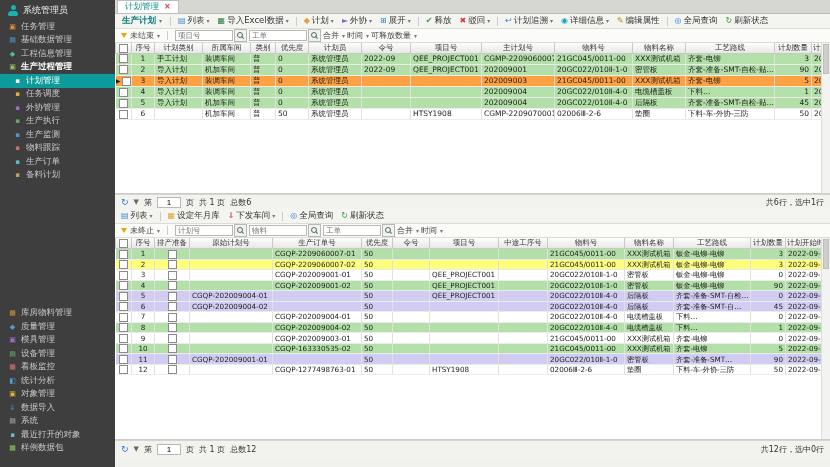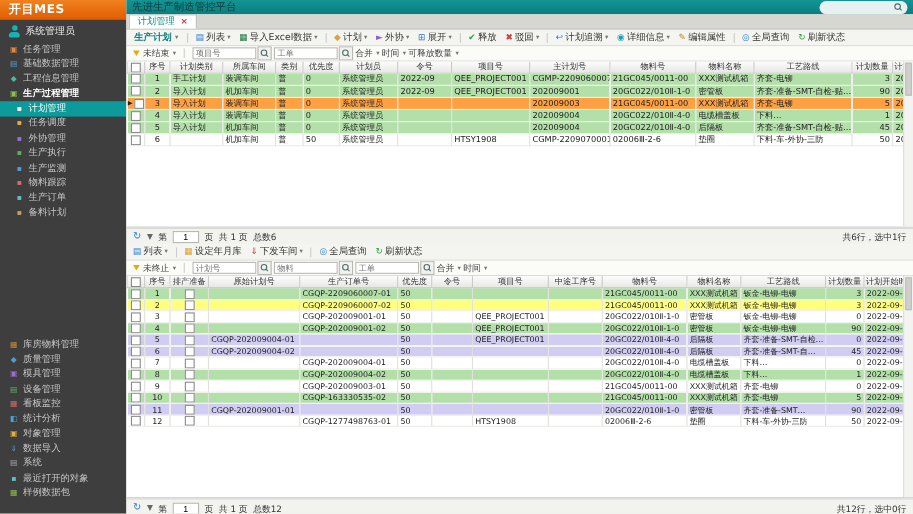--- a/index.html
+++ b/index.html
@@ -107,23 +107,20 @@
   .pg-ic.dark{color:#666;font-size:7px}
   .pg-input{width:22px;height:9px;border:1px solid #b9b9b4;font-size:8px;text-align:center;padding:0;outline:none}
   .pg-right{margin-left:auto;color:#333}
 </style>
 </head>
 <body>
 
 <div class="app">
 
   <aside class="sidebar">
-    <div class="logo">
-      <span>开目MES</span>
-    </div>
     <div class="user">
       <span class="person-icon"></span>
       <span>系统管理员</span>
     </div>
     <nav id="nav-top">
         <div class="nav-item">
           <span class="ic" style="color: rgb(226, 137, 59);">▣</span>
           <span>任务管理</span>
         </div>
         <div class="nav-item">
@@ -215,27 +212,20 @@
         </div>
         <div class="nav-item">
           <span class="ic" style="color: rgb(140, 193, 82);">▦</span>
           <span>样例数据包</span>
         </div>
       </nav>
   </aside>
 
   <main class="content">
 
-    <header class="topbar">
-      <span class="topbar-title">先进生产制造管控平台</span>
-      <span class="search-box">
-        <input style="">
-        <span class="mag"></span>
-      </span>
-    </header>
 
     <div class="tabbar">
       <div class="tab">
         <span>计划管理</span>
         <span class="tab-close">×</span>
       </div>
     </div>
 
     <section class="panel p1">
       <div class="toolbar">

